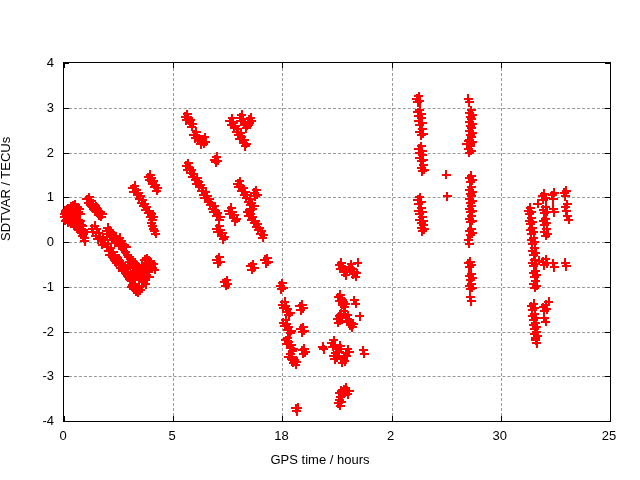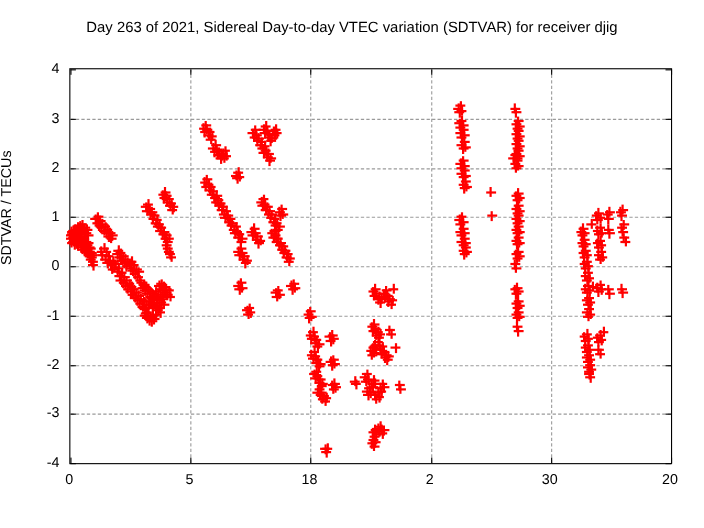--- a/index.html
+++ b/index.html
@@ -117,24 +117,24 @@
     background: #ff0000;
   }
   .marker::before { left: 3.5px; top: 0; width: 2px; height: 9px; }
   .marker::after  { top: 3.5px; left: 0; height: 2px; width: 9px; }
 </style>
 </head>
 <body>
 
 <div id="figure">
 
-  <div id="plot-title">Day 263 of 2021, Sidereal Day-to-day VTEC variation (SDTVAR) for receiver djig</div>
 
   <div id="axis-y-title">SDTVAR / TECUs</div>
 
+  <div id="axis-x-title">GPS time / hours</div>
 
   <div id="plot-area">
     <div id="grid-layer">
         <div class="gridline-h" style="top: 313.25px;"></div>
         <div class="gridline-h" style="top: 268.5px;"></div>
         <div class="gridline-h" style="top: 223.75px;"></div>
         <div class="gridline-h" style="top: 179px;"></div>
         <div class="gridline-h" style="top: 134.25px;"></div>
         <div class="gridline-h" style="top: 89.5px;"></div>
         <div class="gridline-h" style="top: 44.75px;"></div>
@@ -897,14 +897,14 @@
     <div class="ylabel-txt" style="top: 241px; left: 0px; width: 54px;">0</div>
     <div class="ylabel-txt" style="top: 196.25px; left: 0px; width: 54px;">1</div>
     <div class="ylabel-txt" style="top: 151.5px; left: 0px; width: 54px;">2</div>
     <div class="ylabel-txt" style="top: 106.75px; left: 0px; width: 54px;">3</div>
     <div class="ylabel-txt" style="top: 62px; left: 0px; width: 54px;">4</div>
     <div class="xlabel-txt" style="left: 63px; top: 428px;">0</div>
     <div class="xlabel-txt" style="left: 172.2px; top: 428px;">5</div>
     <div class="xlabel-txt" style="left: 281.4px; top: 428px;">18</div>
     <div class="xlabel-txt" style="left: 390.6px; top: 428px;">2</div>
     <div class="xlabel-txt" style="left: 499.8px; top: 428px;">30</div>
-    <div class="xlabel-txt" style="left: 609px; top: 428px;">20</div>
+    <div class="xlabel-txt" style="left: 609px; top: 428px;">25</div>
   </div>
 
 </body></html>

